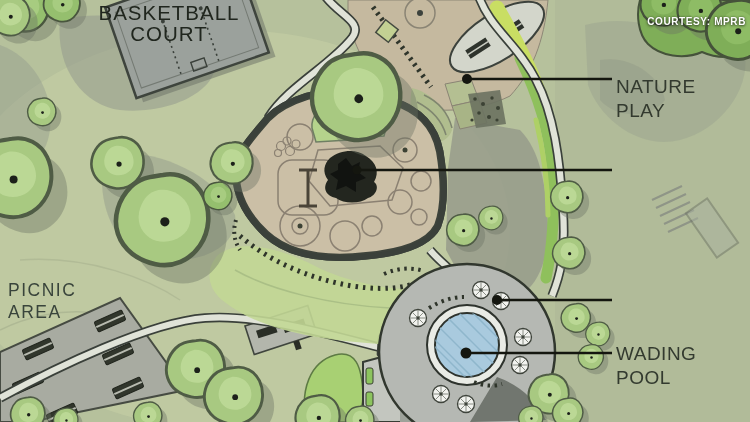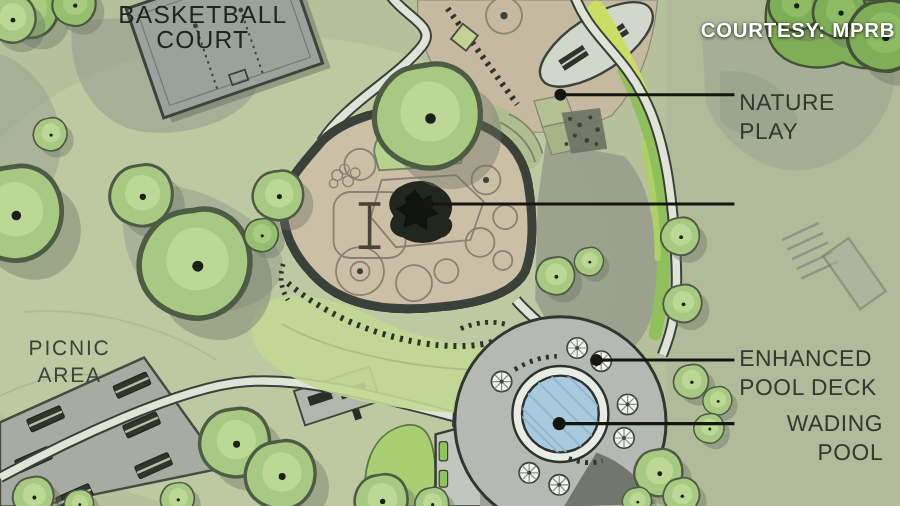--- a/index.html
+++ b/index.html
@@ -10,22 +10,22 @@
   html,body{margin:0;padding:0;}
   body{width:750px;height:422px;overflow:hidden;position:relative;
        font-family:"Liberation Sans", sans-serif; background:var(--grass);}
   .stage{position:absolute;left:0;top:0;width:750px;height:342px;}
   svg{display:block}
   .lbl{position:absolute;color:var(--label);font-size:19px;line-height:24px;
        letter-spacing:.5px;font-weight:400;white-space:normal;}
   .lbl-dark{position:absolute;color:#20261e;font-size:20.5px;line-height:21px;
        letter-spacing:1px;text-align:center;}
   .lbl-picnic{position:absolute;color:#39443b;font-size:17.5px;line-height:22px;
-       letter-spacing:1.5px;text-align:center;}
-  .badge{position:absolute;right:4px;top:16px;color:#ffffff;font-size:17px;
+       letter-spacing:1.5px;text-align:left;}
+  .badge{position:absolute;right:4px;top:16px;color:#ffffff;font-size:10px;
        font-weight:bold;letter-spacing:.6px;
        text-shadow:0 1px 3px rgba(0,0,0,.65), 0 0 2px rgba(0,0,0,.4);}
   .c-grass{fill:var(--grass);}
   .c-path{stroke:var(--path);fill:none;}
   .c-case{stroke:var(--path-edge);fill:none;}
 </style>
 </head>
 <body>
 
 <div class="stage">
@@ -310,18 +310,17 @@
   </g>
 </svg>
 
 <div class="lbl-dark" style="left:83px;top:2px;width:172px;">BASKETBALL COURT</div>
 
 <div class="lbl-picnic" style="left:8px;top:279px;width:100px;">PICNIC AREA</div>
 
 <div class="lbl" style="left:616px;top:75px;width:134px;">NATURE PLAY</div>
 
 
-<div class="lbl" style="left:616px;top:288px;width:128px;">ENHANCED POOL DECK</div>
-
-<div class="lbl" style="left:636px;top:342px;width:100px;text-align:right;">WADING POOL</div>
+
+<div class="lbl" style="left:616px;top:342px;width:100px;">WADING POOL</div>
 
 <div class="badge">COURTESY: MPRB</div>
 </div>
 
 </body></html>

